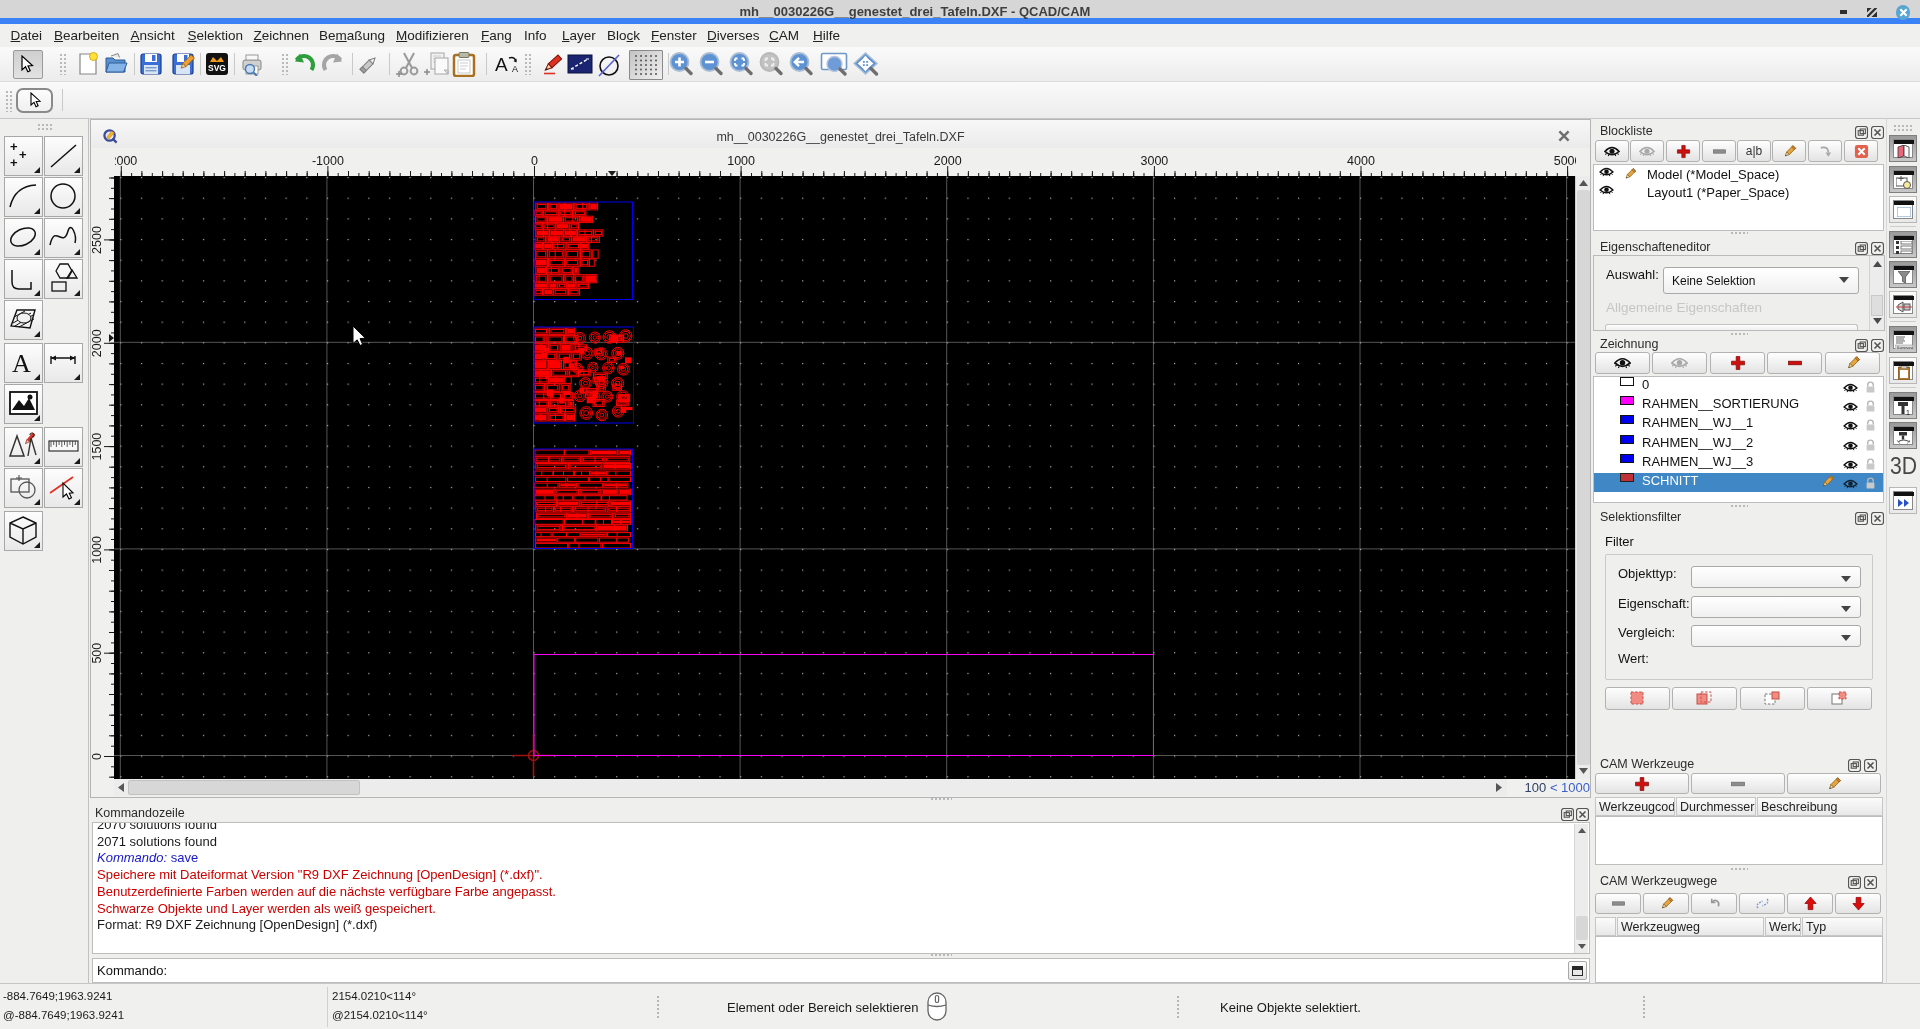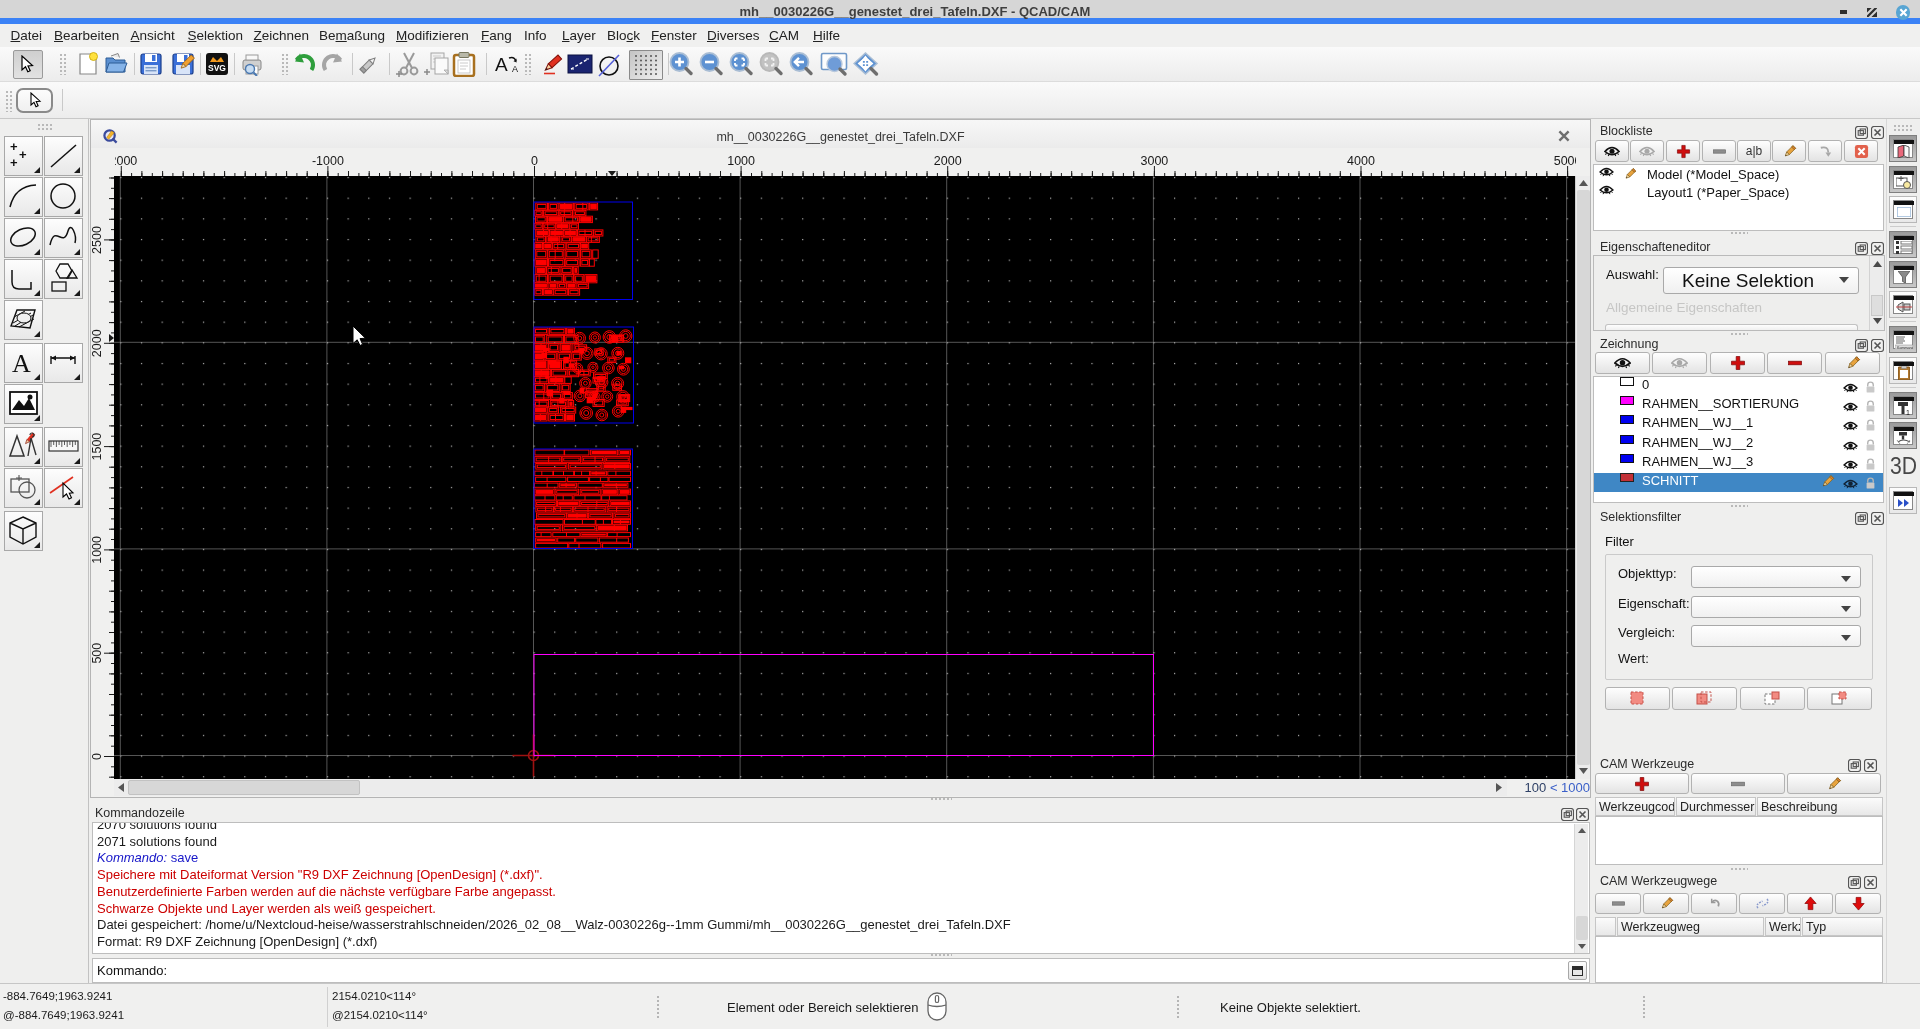--- a/index.html
+++ b/index.html
@@ -1311,21 +1311,20 @@
       <path d="M3.5,3.5 L9.5,9.5 M9.5,3.5 L3.5,9.5" stroke="#555" stroke-width="1.6"></path>
     </svg></div>
 <div class="whitebox" style="left:92px;top:822px;width:1498px;height:132px;overflow:hidden">
 <div style="position:absolute;left:4px;top:-6px;font-size:13px;line-height:16.7px;white-space:nowrap">
 <div style="color:#1a1a1a">2070 solutions found</div>
 <div style="color:#1a1a1a">2071 solutions found</div>
 <div><span style="color:#1616c8;font-style:italic">Kommando: </span><span style="color:#1616c8">save</span></div>
 <div style="color:#cc0000">Speichere mit Dateiformat Version "R9 DXF Zeichnung [OpenDesign] (*.dxf)".</div>
 <div style="color:#cc0000">Benutzerdefinierte Farben werden auf die nächste verfügbare Farbe angepasst.</div>
 <div style="color:#cc0000">Schwarze Objekte und Layer werden als weiß gespeichert.</div>
-<div style="color:#1a1a1a">Datei gespeichert: /home/u/Nextcloud-heise/wasserstrahlschneiden/2026_02_08__Walz-0030226g--1mm Gummi/mh__0030226G__genestet_drei_Tafeln.DXF</div>
 <div style="color:#1a1a1a">Format: R9 DXF Zeichnung [OpenDesign] (*.dxf)</div>
 </div>
 <div style="position:absolute;right:1px;top:1px;width:14px;height:130px;background:#ececec;border-left:1px solid #d5d5d5">
       <svg style="position:absolute;left:3px;top:4px" width="8" height="6">
         <path d="M0,5 L4,0 L8,5 Z" fill="#555"></path>
       </svg>
       <div style="position:absolute;left:1px;top:92px;width:12px;height:24px;background:#d7d7d7;border-radius:2px"></div>
       <svg style="position:absolute;left:3px;bottom:4px" width="8" height="6">
         <path d="M0,0 L4,5 L8,0 Z" fill="#555"></path>
       </svg>
@@ -1451,21 +1450,21 @@
       <rect x="0.5" y="0.5" width="12" height="12" rx="2.5" fill="none" stroke="#555" stroke-width="1.2"></rect>
       <rect x="3.2" y="4.6" width="5.2" height="4.6" fill="none" stroke="#555" stroke-width="1.1"></rect>
       <rect x="5.2" y="3" width="5.2" height="4.6" fill="none" stroke="#555" stroke-width="1.1"></rect>
     </svg></div>
 <div class="abs" style="left:1871px;top:241px"><svg width="13" height="13" viewBox="0 0 13 13">
       <rect x="0.5" y="0.5" width="12" height="12" rx="2.5" fill="none" stroke="#555" stroke-width="1.2"></rect>
       <path d="M3.5,3.5 L9.5,9.5 M9.5,3.5 L3.5,9.5" stroke="#555" stroke-width="1.6"></path>
     </svg></div>
 <div class="abs" style="left:1593px;top:255px;width:292px;height:76px;background:#eeeeed;border:1px solid #bababa"></div>
 <div class="lrow" style="left:1606px;top:267px;height:27px">Auswahl:</div>
-<div class="combo" style="left:1663px;top:267px;width:196px;height:27px"><span style="font-size:19px;color:#111;line-height:26px;margin-left:18px">Keine Selektion</span></div>
+<div class="combo" style="left:1663px;top:267px;width:196px;height:27px"><span style="font-size:12px;color:#111;line-height:26px;margin-left:8px">Keine Selektion</span></div>
 <div class="lrow" style="left:1606px;top:300px;height:17px;color:#c6c6c5;font-size:13.5px">Allgemeine Eigenschaften</div>
 <div class="abs" style="left:1869px;top:256px;width:15px;height:74px;background:#ececec;border-left:1px solid #d2d2d2">
     <svg style="position:absolute;left:3px;top:5px" width="9" height="7">
       <path d="M0,6 L4.5,0 L9,6 Z" fill="#4a4a4a"></path>
     </svg>
     <div style="position:absolute;left:1px;top:39px;width:12px;height:21px;background:#dedede;border:1px solid #c8c8c8"></div>
     <svg style="position:absolute;left:3px;bottom:5px" width="9" height="7">
       <path d="M0,0 L4.5,6 L9,0 Z" fill="#4a4a4a"></path>
     </svg>
   </div>

